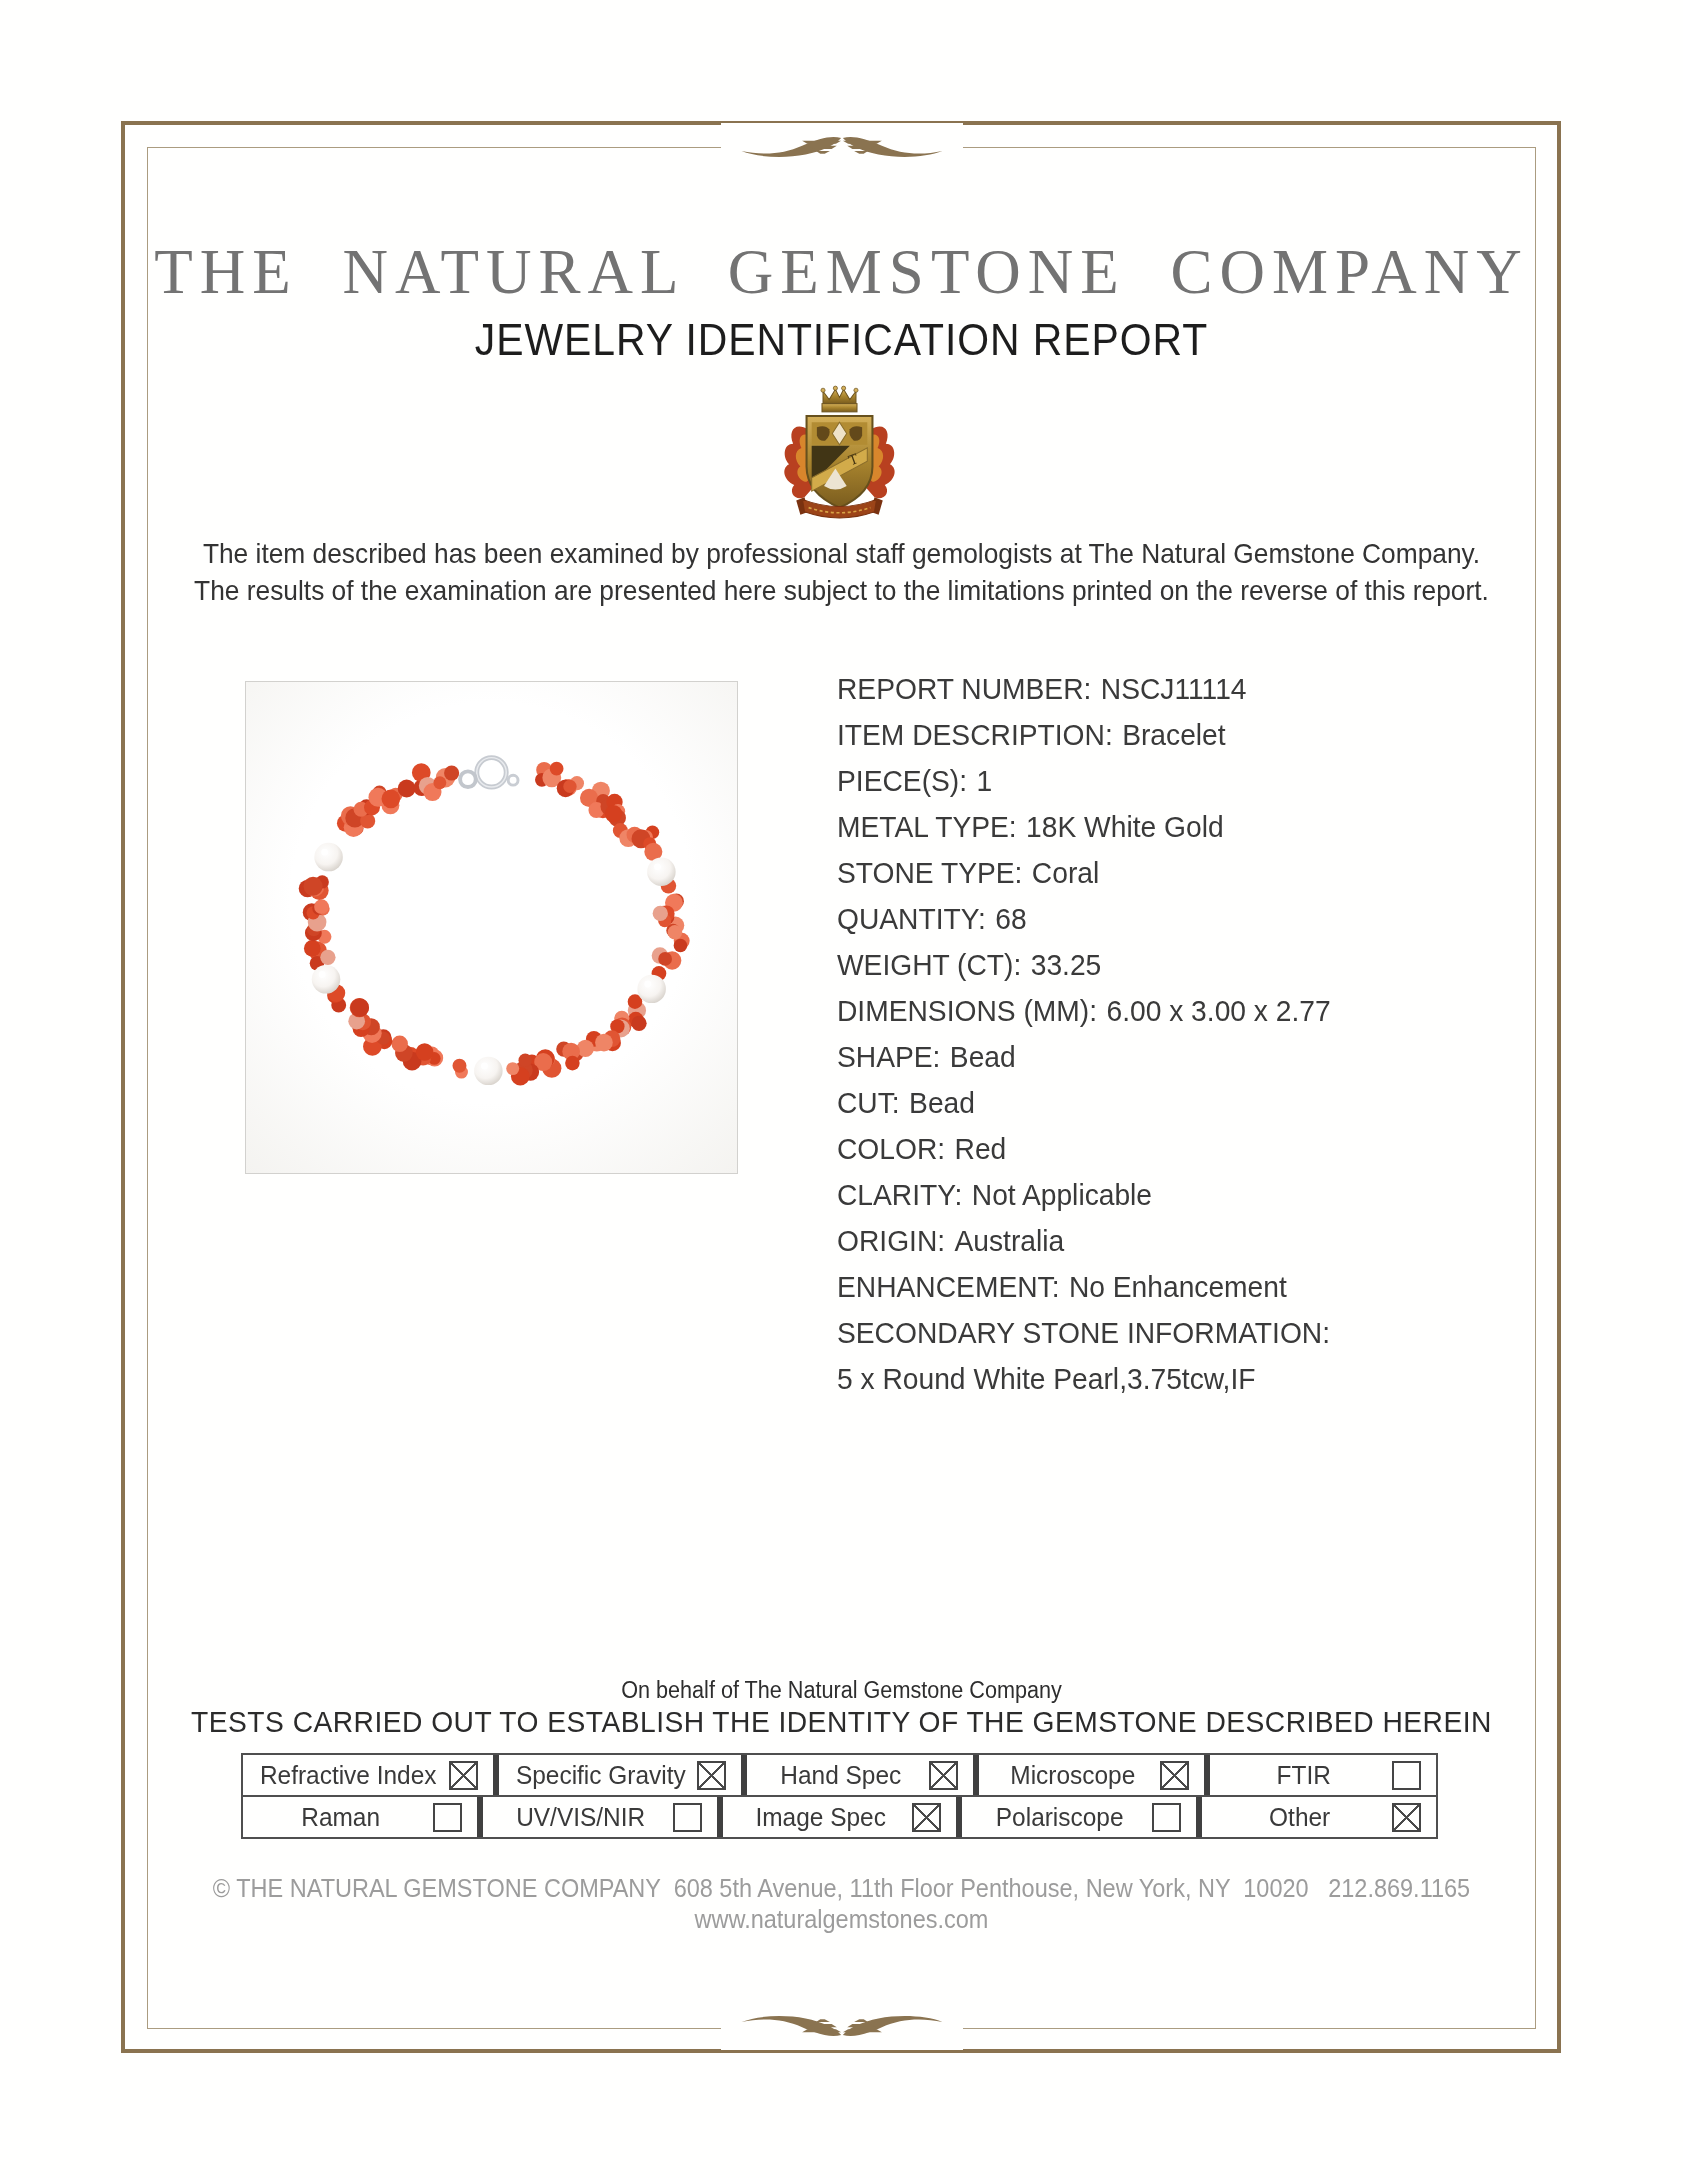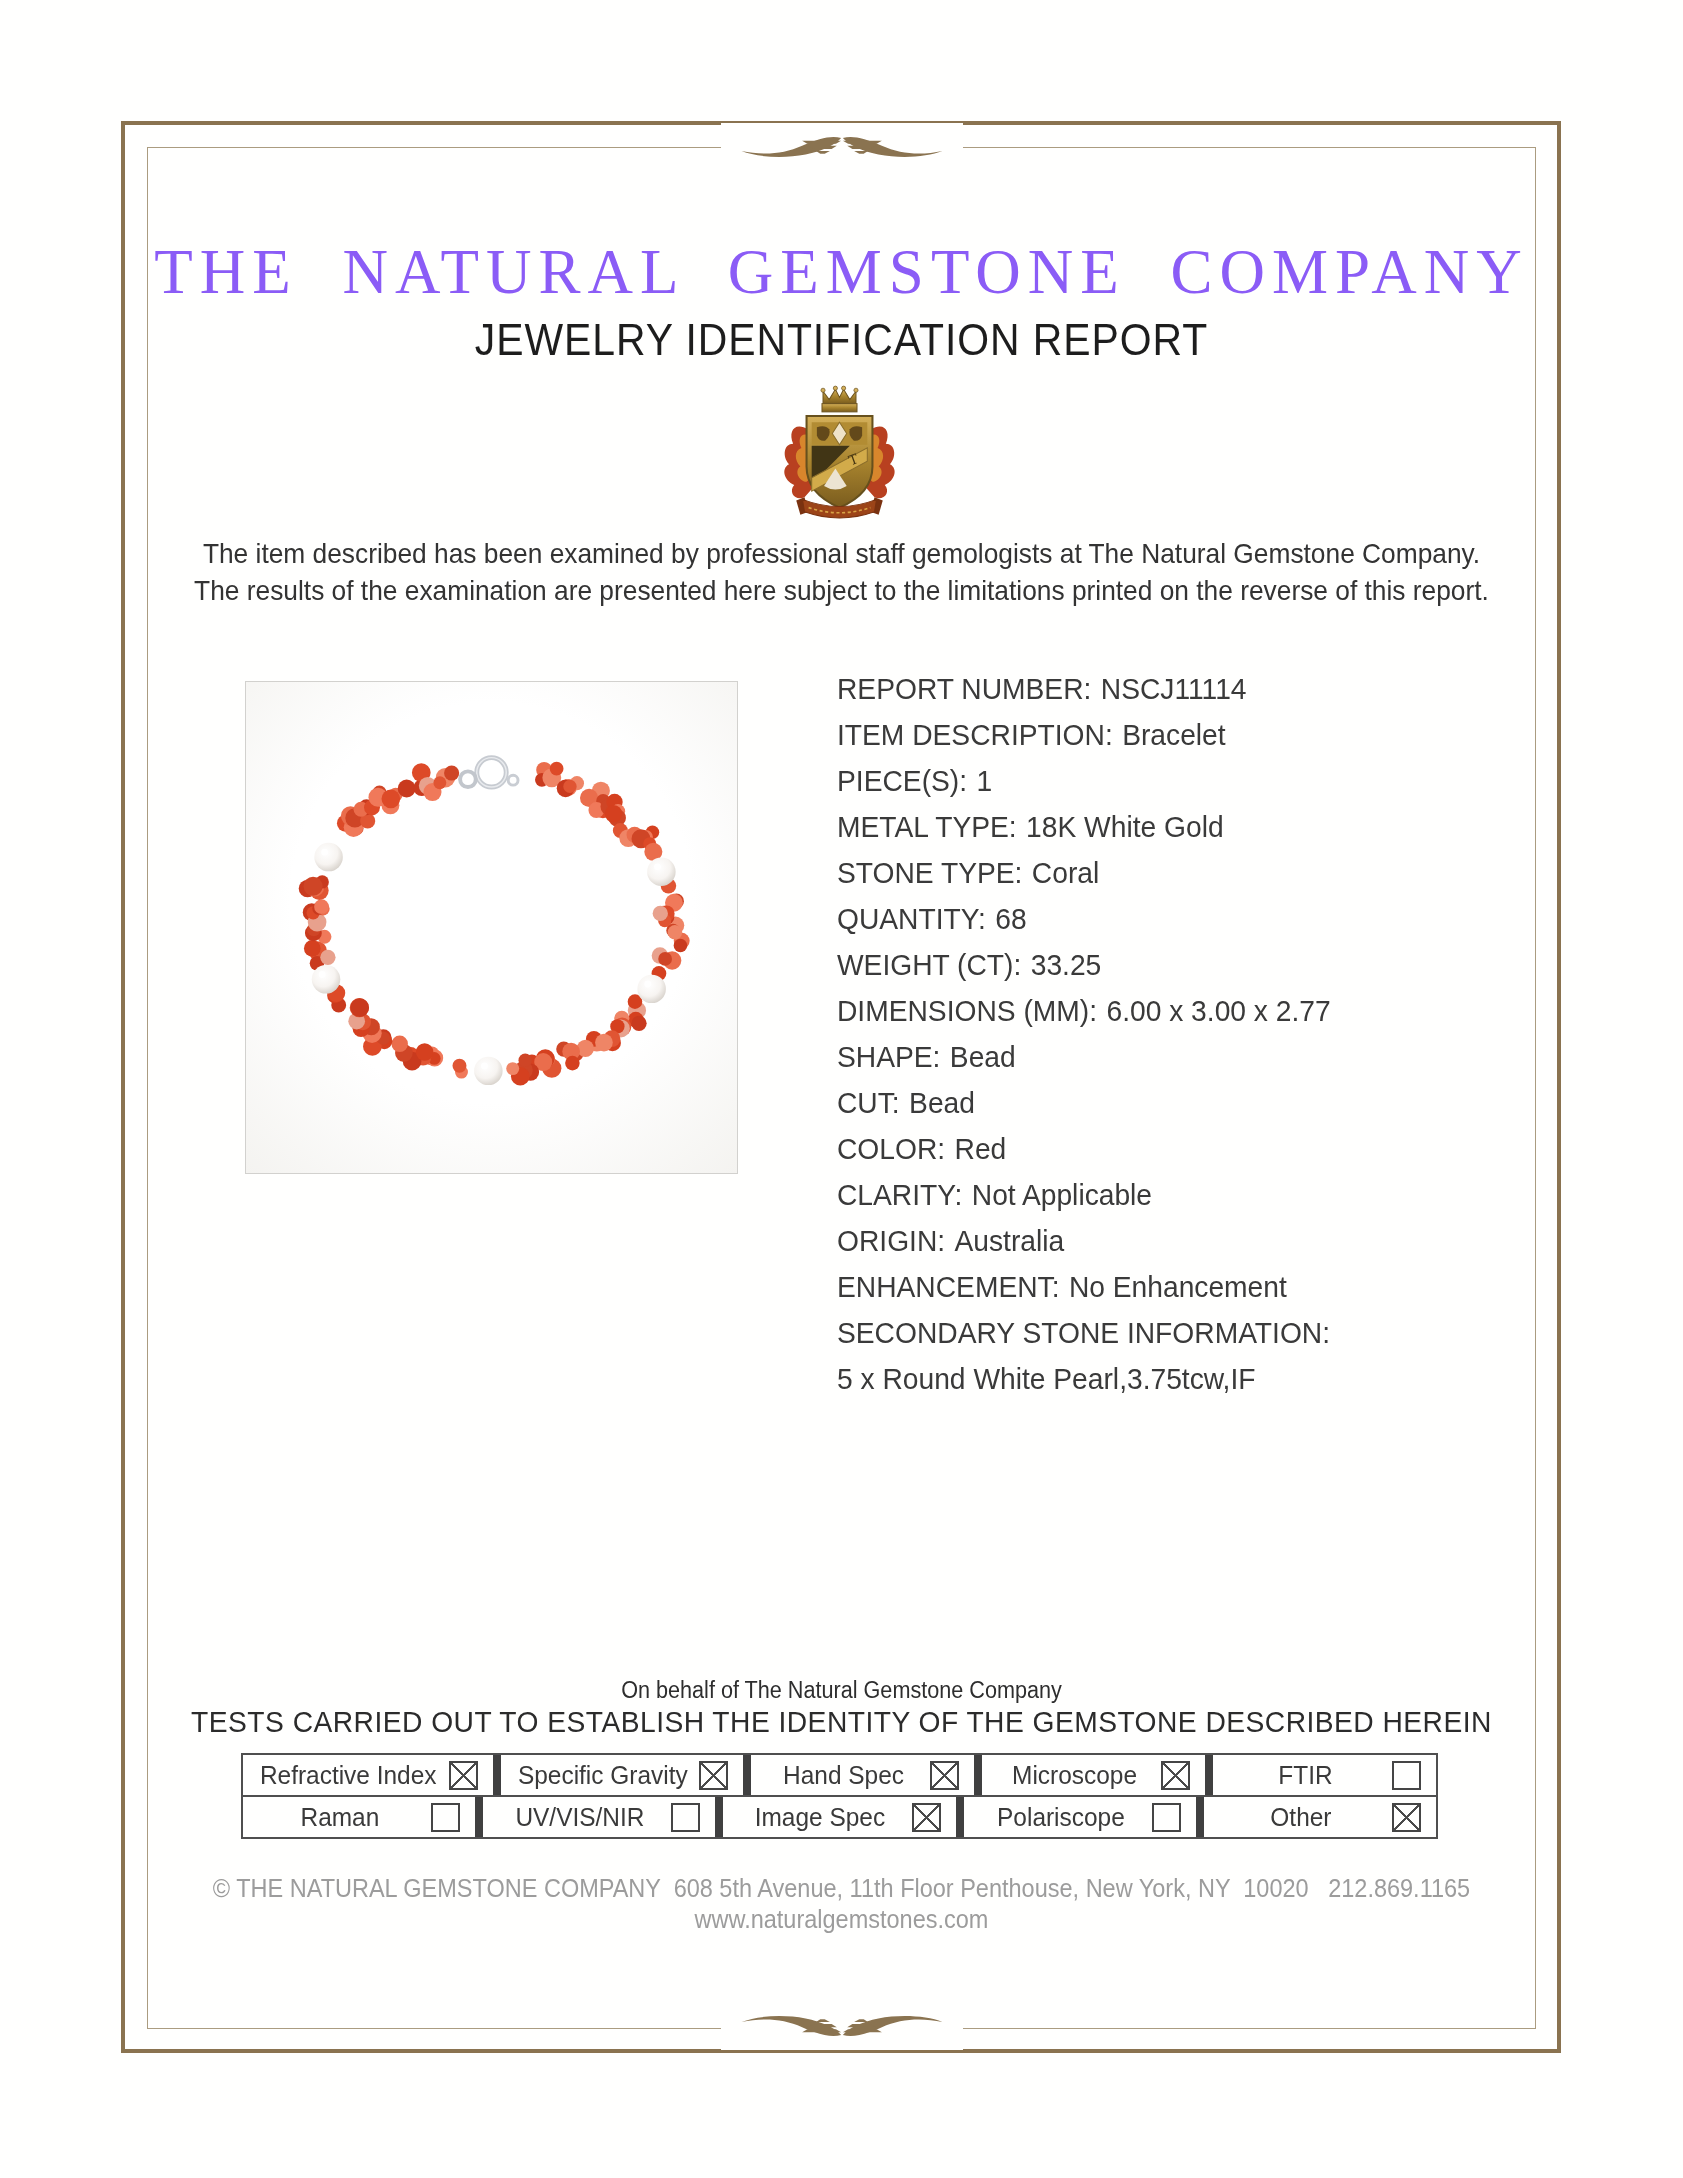--- a/index.html
+++ b/index.html
@@ -9,21 +9,21 @@
         border:4px solid #8a7350;box-sizing:border-box;}
   .border-inner{position:absolute;left:147px;top:147px;width:1389px;height:1882px;
         border:1.5px solid #ab9c80;box-sizing:border-box;}
   .ornament{position:absolute;left:721px;width:242px;height:44px;background:#fffffe;
         display:flex;align-items:center;justify-content:center;}
   .ornament.top{top:123px;}
   .ornament.bottom{top:2006px;}
   .ornament.bottom svg{transform:scaleY(-1);}
   .company-title{position:absolute;left:0;right:0;top:236px;text-align:center;
         font-family:"Liberation Serif",serif;font-size:63px;letter-spacing:7px;word-spacing:22px;
-        color:#8b5cf6;white-space:nowrap;}
+        color:#737373;white-space:nowrap;}
   .report-subtitle{position:absolute;left:0;right:0;top:315px;text-align:center;
         font-size:44px;letter-spacing:1px;color:#1d1d1d;transform:scaleX(.93);}
   .crest{position:absolute;left:775px;top:382px;width:129px;height:139px;}
   .intro{position:absolute;left:0;right:0;top:535px;text-align:center;font-size:28px;
         line-height:37px;color:#333;transform:scaleX(.94);}
   .photo-box{position:absolute;left:245px;top:681px;width:493px;height:493px;
         border:1px solid #d2d1ce;box-sizing:border-box;
         background:radial-gradient(circle at 50% 45%, #ffffff 55%, #f4f3f0 100%);}
   .photo-box svg{position:absolute;left:0;top:0;width:100%;height:100%;}
   .details{position:absolute;left:837px;top:673px;transform:scaleX(.94);transform-origin:0 0;}
@@ -31,21 +31,21 @@
         color:#3a3a3a;white-space:nowrap;}
   .detail-label:empty,.detail-value:empty{display:none;}
   .on-behalf{position:absolute;left:0;right:0;top:1677px;text-align:center;font-size:23px;
         color:#2e2e2e;transform:scaleX(.94);}
   .tests-heading{position:absolute;left:0;right:0;top:1705px;text-align:center;font-size:30px;
         letter-spacing:0.5px;color:#2b2b2b;transform:scaleX(.94);}
   .tests-table{position:absolute;left:241px;top:1753px;width:1197px;
         border:2px solid #4f4f4f;box-sizing:border-box;background:#fffffe;text-align:center;}
   .tests-row{display:flex;height:40px;}
   .tests-row + .tests-row{border-top:2px solid #4f4f4f;}
-  .test-cell{flex:1 1 0;display:flex;align-items:center;border-left:8px solid #404040;
+  .test-cell{flex:1 1 0;display:flex;align-items:center;border-left:6px solid #404040;
         box-sizing:border-box;}
   .test-cell:first-child{border-left:none;}
   .test-label{padding-left:18px;font-size:26px;color:#3a3a3a;flex:1;transform:scaleX(.94);
         transform-origin:0 50%;white-space:nowrap;}
   .checkbox{width:25px;height:25px;border:2px solid #454545;margin-right:15px;
         box-sizing:content-box;background:#fffffe;}
   .checkbox.checked{background-image:
         linear-gradient(to top right, transparent 46.5%, #4a4a4a 46.5%, #4a4a4a 53.5%, transparent 53.5%),
         linear-gradient(to bottom right, transparent 46.5%, #4a4a4a 46.5%, #4a4a4a 53.5%, transparent 53.5%);}
   .footer-line{position:absolute;left:0;right:0;text-align:center;color:#9c9c9c;

